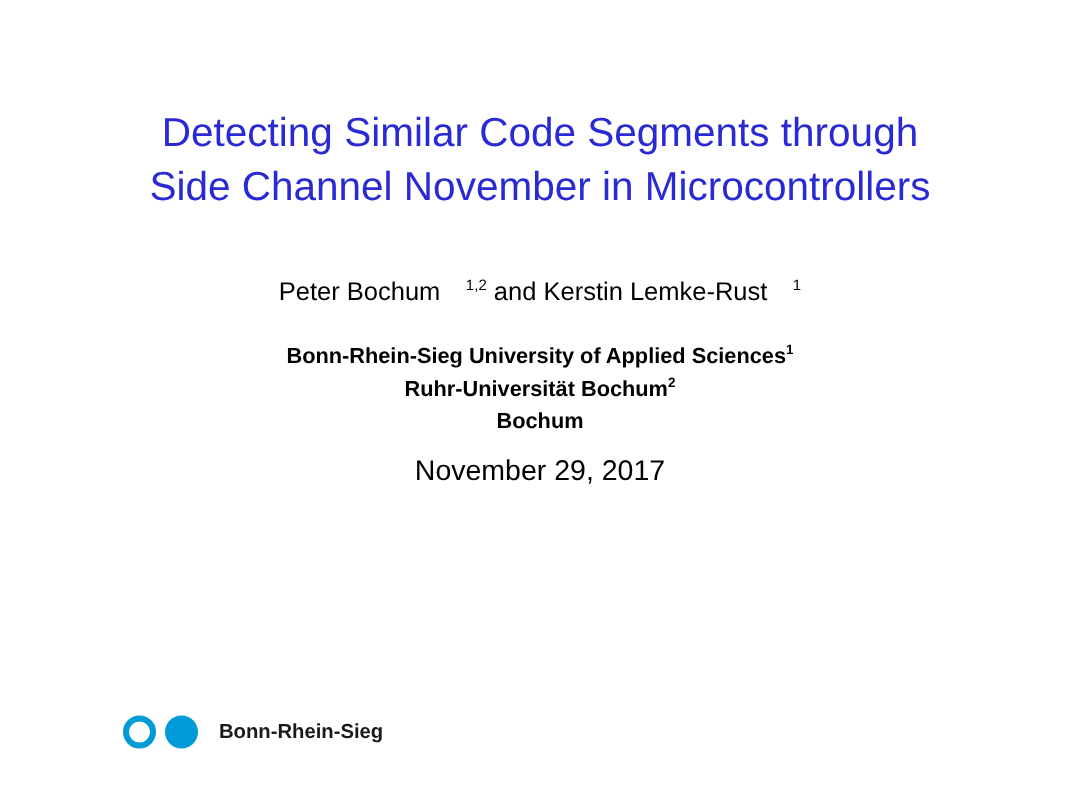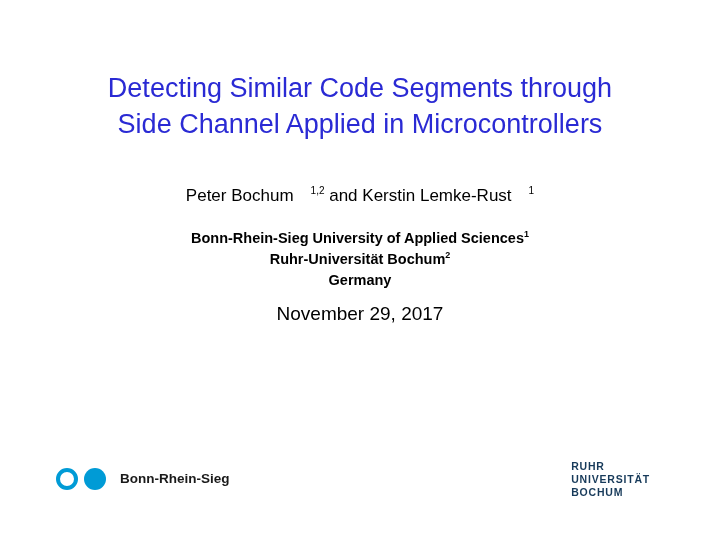--- a/index.html
+++ b/index.html
@@ -44,21 +44,21 @@
     margin-top: 12px;
   }
   .logos {
     position: absolute;
     left: 0;
     bottom: 42px;
     width: 720px;
     display: flex;
     align-items: center;
     justify-content: space-between;
-    padding: 0 70px 0 56px;
+    padding: 0 70px 0 82px;
     box-sizing: border-box;
   }
   .brs-logo {
     display: flex;
     align-items: center;
     gap: 14px;
   }
   .brs-circles {
     display: flex;
     gap: 6px;
@@ -108,48 +108,43 @@
     font-weight: 400;
   }
 </style>
 </head>
 <body>
 
 <div class="slide">
 
   <div class="title">
     <span>Detecting Similar Code Segments through</span><br>
-    <span>Side Channel Applied in Microcontrollers</span>
+    <span>Side Channel November in Microcontrollers</span>
   </div>
 
   <div class="authors">
     <span>Peter Bochum</span><sup>1,2</sup><span> and </span><span>Kerstin Lemke-Rust</span><sup>1</sup>
   </div>
 
   <div class="affil">
     <span>Bonn-Rhein-Sieg University of Applied Sciences</span><sup>1</sup><br>
     <span>Ruhr-Universität Bochum</span><sup>2</sup><br>
-    <span>Germany</span>
+    <span>Bochum</span>
   </div>
 
   <div class="date">November 29, 2017</div>
 
 </div>
 
 <div class="logos">
   <div class="brs-logo">
     <div class="brs-circles">
       <div class="circ-outline"></div>
       <div class="circ-solid"></div>
     </div>
     <div class="brs-text">
       <span>Bonn-Rhein-Sieg</span><br>
     </div>
   </div>
 
   <div class="rub-block">
-    <div class="rub-small">
-      <span>RUHR</span><br>
-      <span>UNIVERSITÄT</span><br>
-      <span>BOCHUM</span>
-    </div>
   </div>
 </div>
 
 </body></html>

